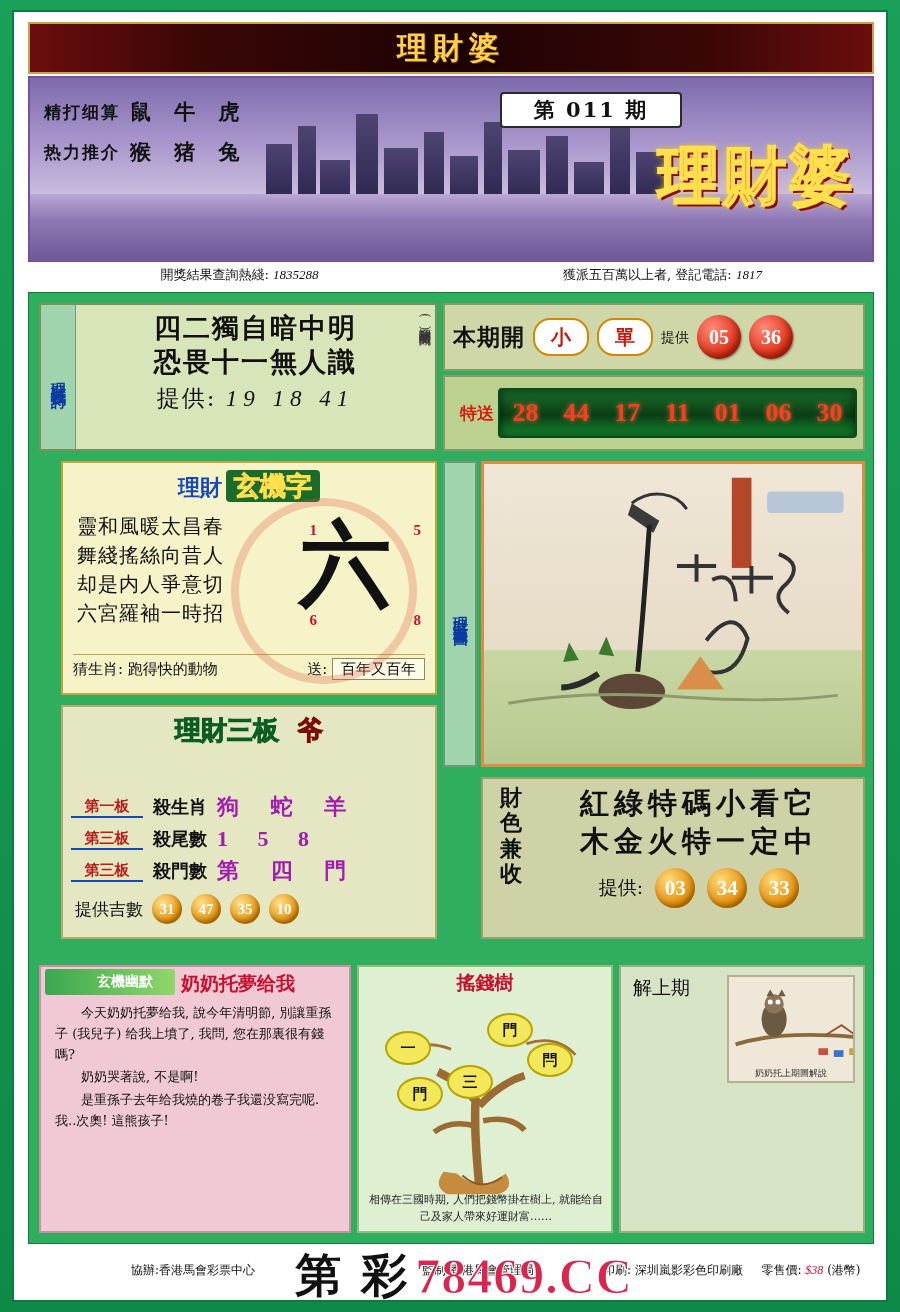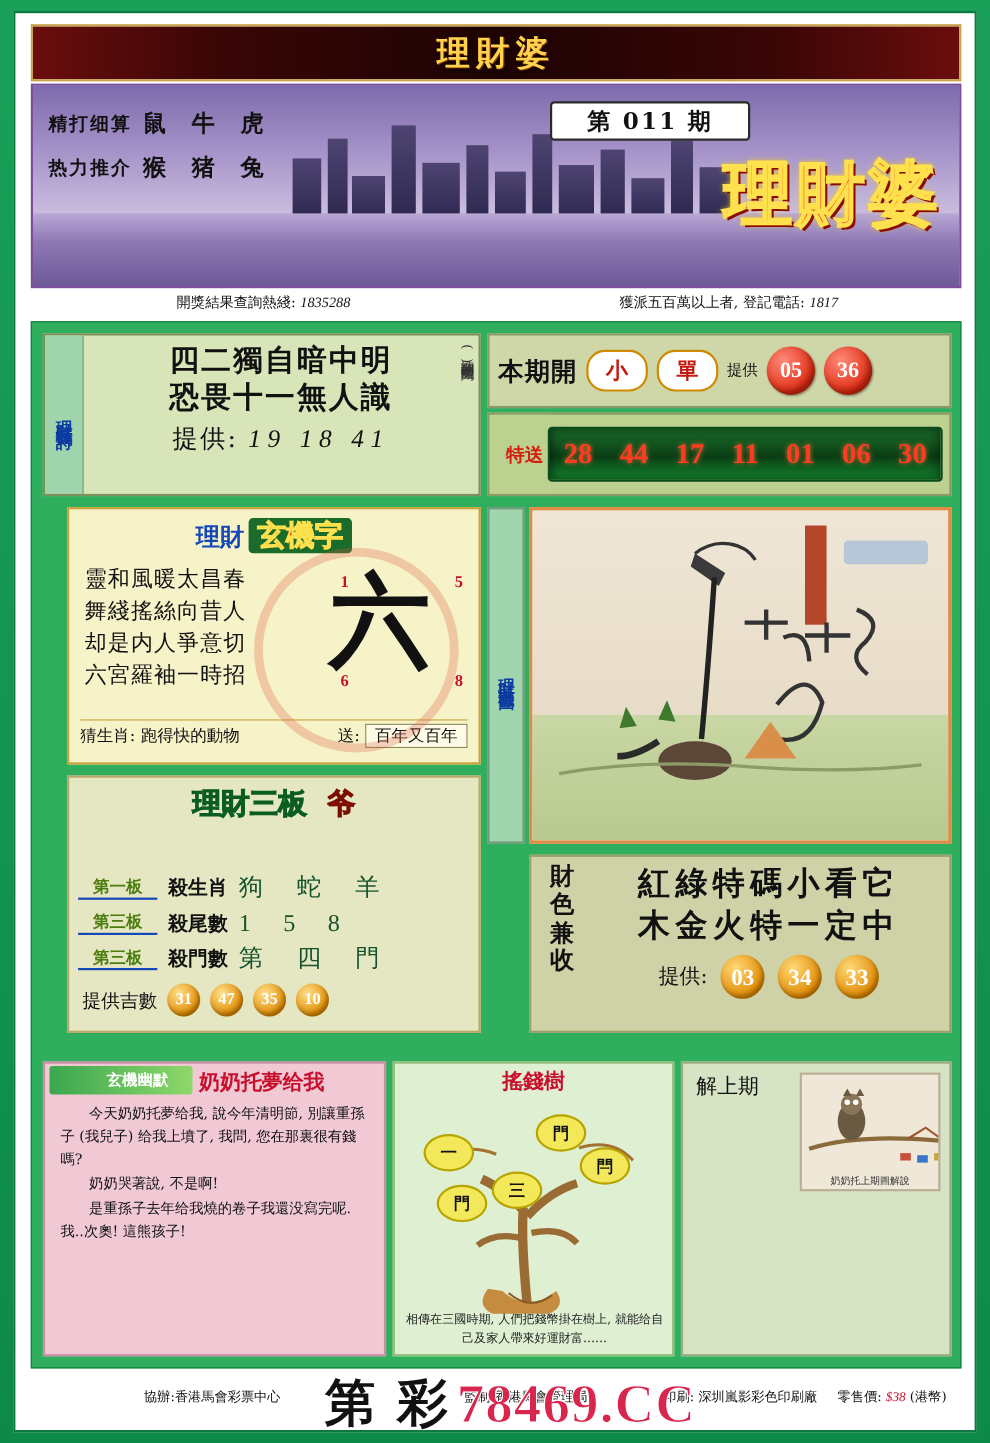--- a/index.html
+++ b/index.html
@@ -234,24 +234,24 @@
     text-align:center;padding-top:6px;
     font-family:"DejaVu Serif",serif;font-size:26px;font-weight:bold;color:#17a03a;
     -webkit-text-stroke:1px #0b5c21;
   }
   .plates-title .ge{color:#e51b0c;-webkit-text-stroke:1px #7a0d00;margin-left:18px;}
   .plate-row{
     display:flex;align-items:center;gap:10px;padding:2px 8px;
   }
   .plate-tag{
     width:72px;text-align:center;font-family:"DejaVu Serif",serif;font-size:15px;
-    font-weight:bold;color:#4d7c0f;border-bottom:2px solid #1448b8;
+    font-weight:bold;color:#b91c1c;border-bottom:2px solid #1448b8;
   }
   .plate-key{font-family:"DejaVu Serif",serif;font-size:18px;color:#111;font-weight:bold;}
-  .plate-val{font-family:"DejaVu Serif",serif;font-size:22px;font-weight:normal;color:#14532d;letter-spacing:12px;}
+  .plate-val{font-family:"DejaVu Serif",serif;font-size:22px;font-weight:bold;color:#a21caf;letter-spacing:12px;}
   .plate-val.num{font-family:"Liberation Serif",serif;}
   .lucky-row{
     display:flex;align-items:center;gap:9px;padding:6px 8px 0 12px;
   }
   .lucky-label{font-family:"DejaVu Serif",serif;font-size:17px;color:#111;}
   .ball-sm{
     width:30px;height:30px;border-radius:50%;
     background:radial-gradient(circle at 35% 30%, #ffe08a, #e08a00 72%);
     display:flex;align-items:center;justify-content:center;
     font-family:"Liberation Serif",serif;font-size:15px;font-weight:bold;color:#fff;

